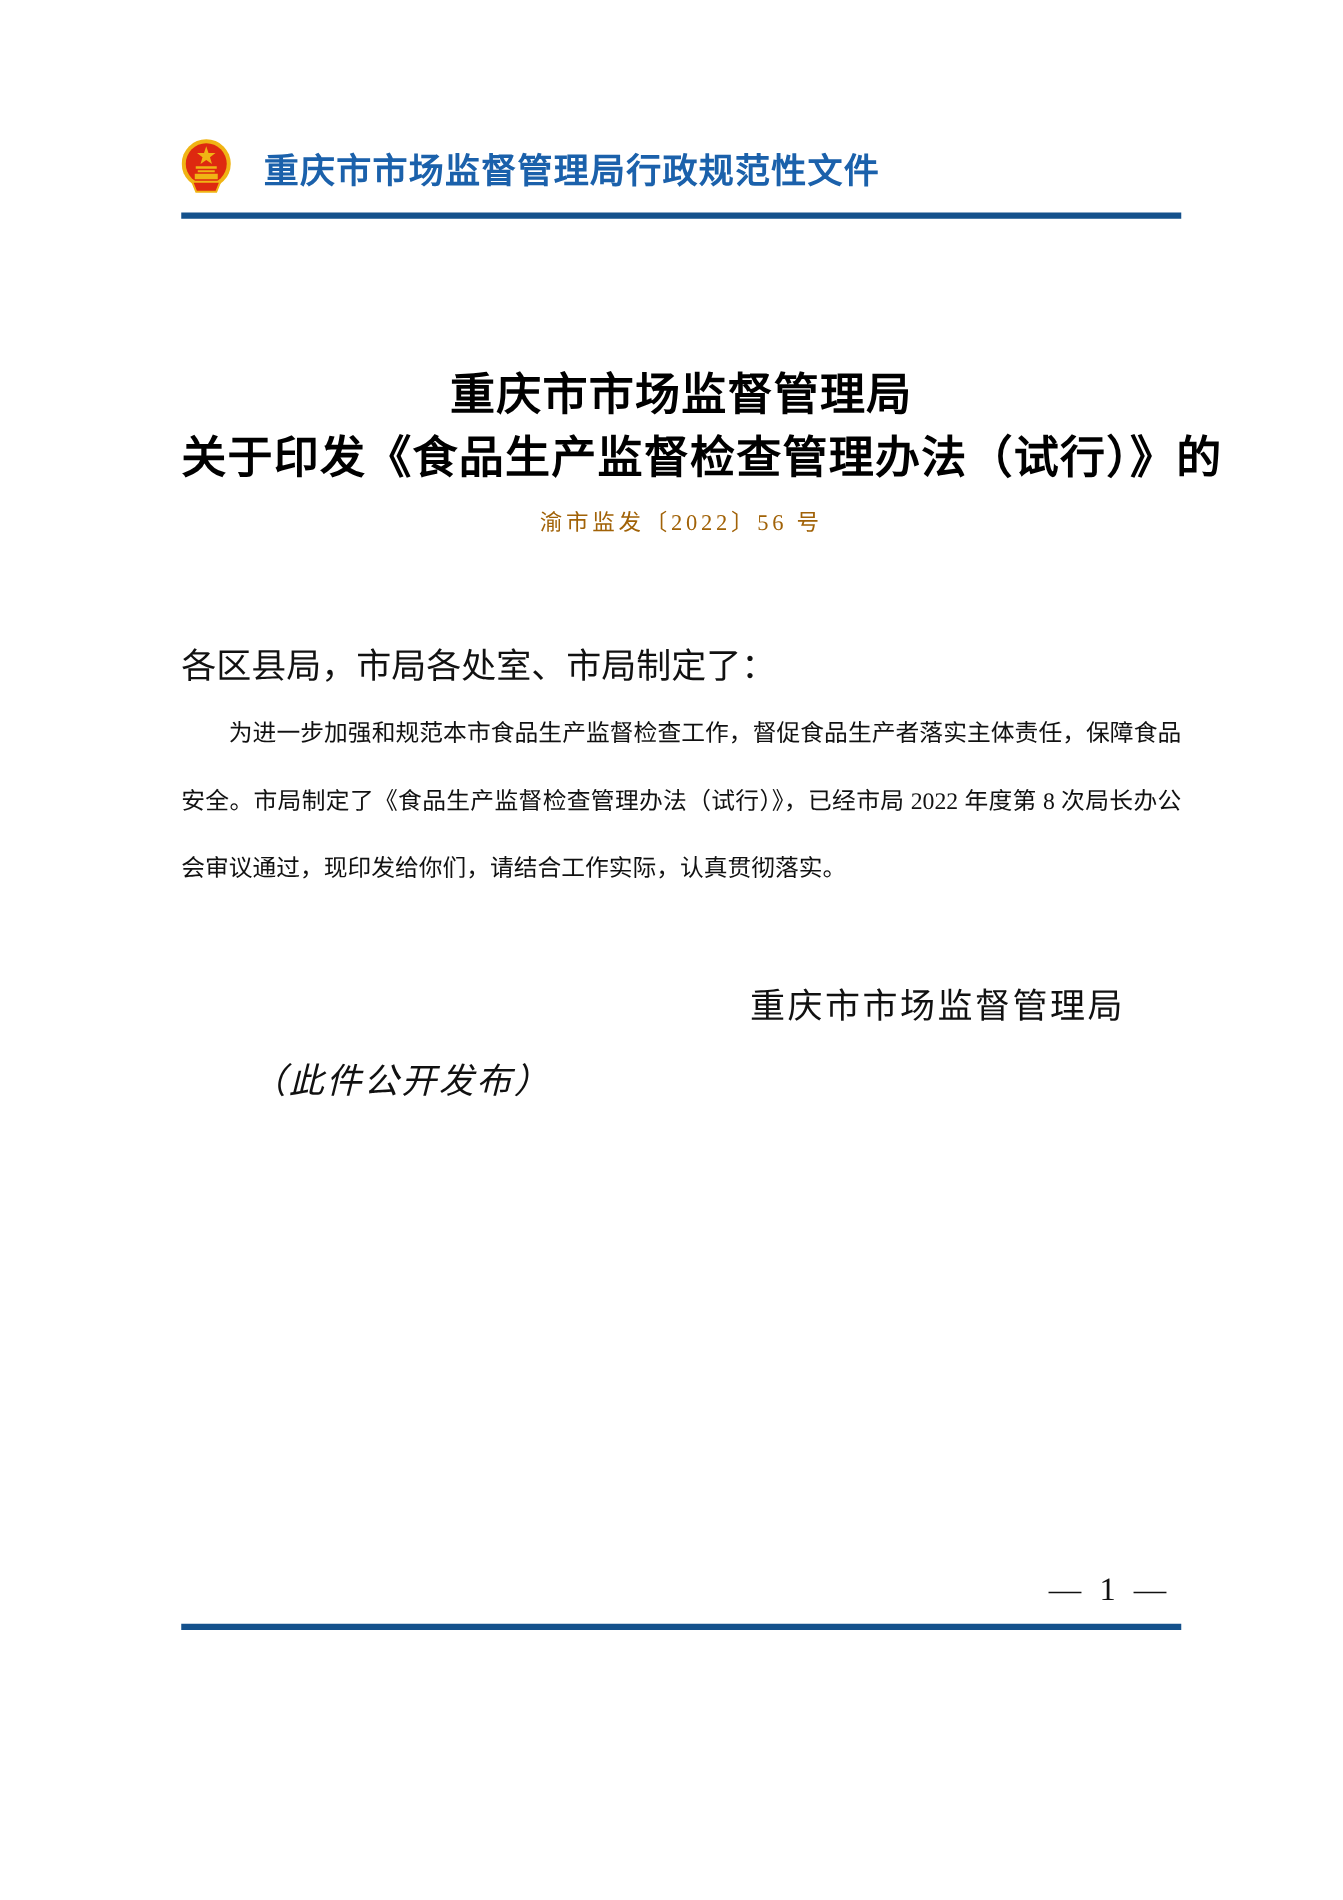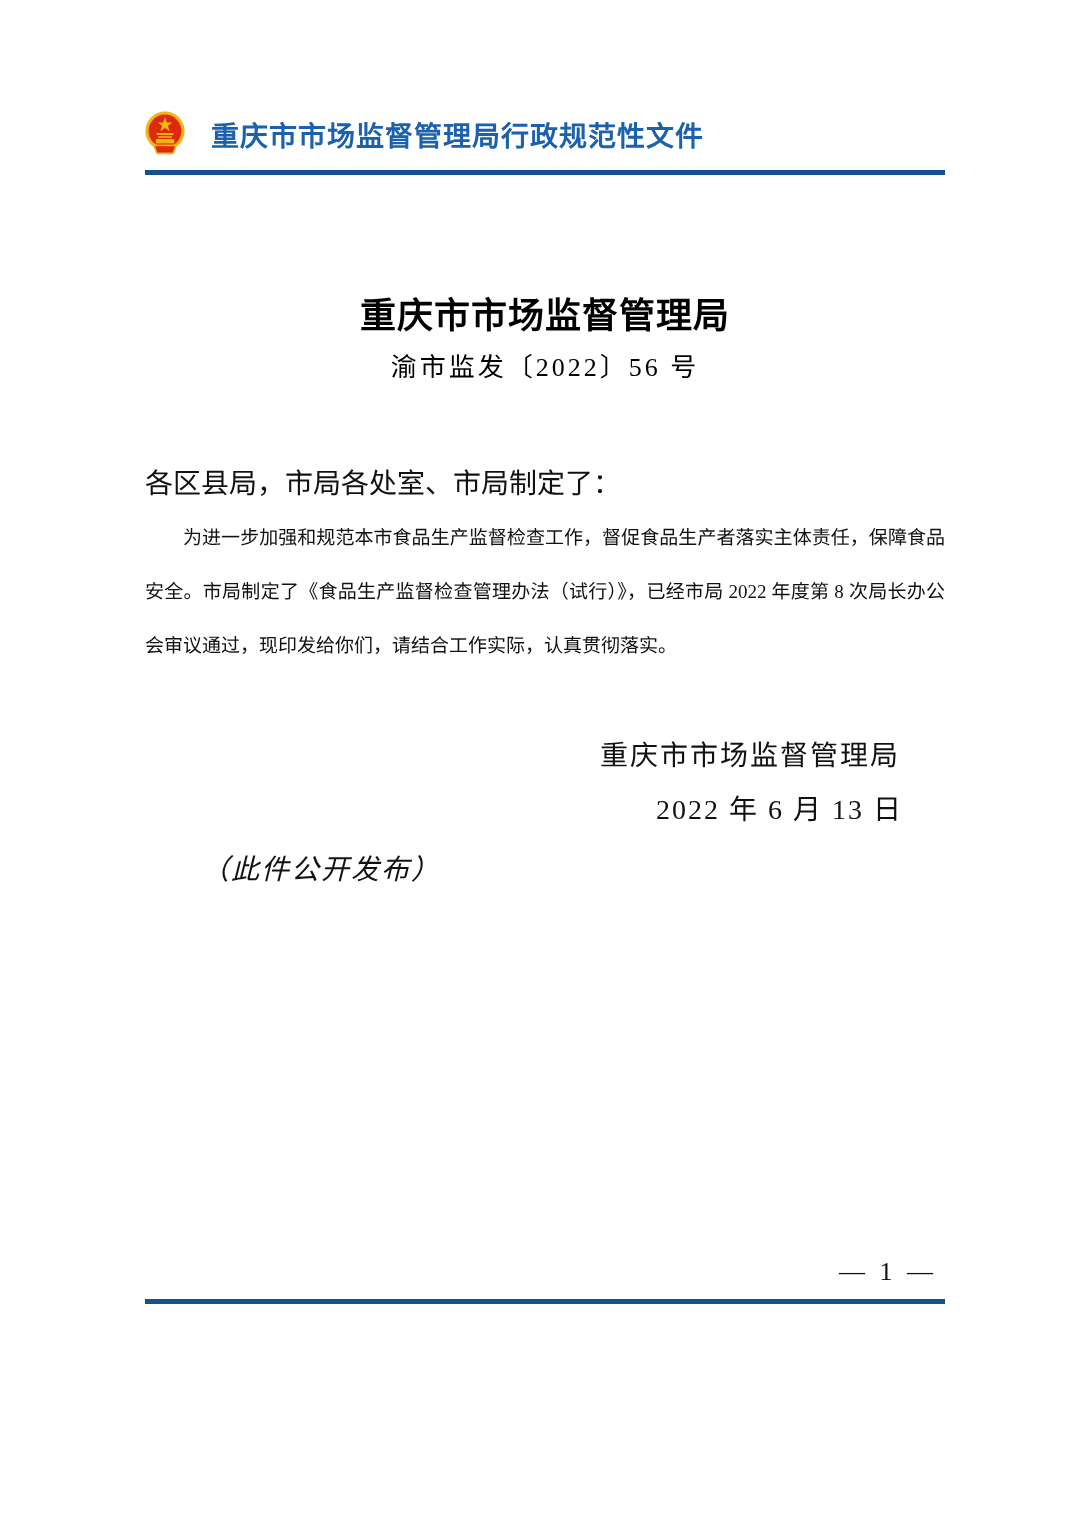--- a/index.html
+++ b/index.html
@@ -47,24 +47,24 @@
     font-weight: bold;
     font-size: 36px;
     line-height: 50px;
     letter-spacing: 1px;
     color: #000000;
   }
   .doc-title .t-line { white-space: nowrap; }
   .doc-number {
     margin-top: 10px;
     text-align: center;
-    font-size: 26px;
+    font-size: 18px;
     line-height: 34px;
     letter-spacing: 3px;
-    color: #000000;
+    color: #a16207;
   }
   
   .salutation {
     margin-top: 72px;
     font-size: 28px;
     line-height: 54px;
     color: #111111;
   }
   .body-para {
     margin: 0;
@@ -143,30 +143,30 @@
         <rect x="33" y="63" width="34" height="4" fill="#F0B414"></rect>
         <rect x="27" y="70" width="46" height="11" fill="#F0B414"></rect>
         <path d="M22 86 L78 86 L70 106 L30 106 Z" fill="#DE2910" stroke="#F0B414" stroke-width="4"></path>
       </svg>
       <span class="header-title">重庆市市场监督管理局行政规范性文件</span>
     </div>
     <div class="rule header-rule"></div>
 
     <div class="doc-title">
       <div class="t-line">重庆市市场监督管理局</div>
+      <div class="t-line">关于印发《食品生产监督检查管理办法（试行）》的</div>
     </div>
 
     <div class="doc-number">渝市监发〔2022〕56 号</div>
 
     <div class="salutation">各区县局，市局各处室、市局制定了：</div>
 
     <p class="body-para">为进一步加强和规范本市食品生产监督检查工作，督促食品生产者落实主体责任，保障食品安全。市局制定了《食品生产监督检查管理办法（试行）》，已经市局 2022 年度第 8 次局长办公会审议通过，现印发给你们，请结合工作实际，认真贯彻落实。</p>
 
     <div class="sig-org">重庆市市场监督管理局</div>
-    <div class="sig-date">2022 年 6 月 13 日</div>
 
     <div class="public-note">（此件公开发布）</div>
 
   </div>
 
   <div class="footer">
     <div class="page-number">— 1 —</div>
     <div class="rule footer-rule"></div>
   </div>
 </div>

